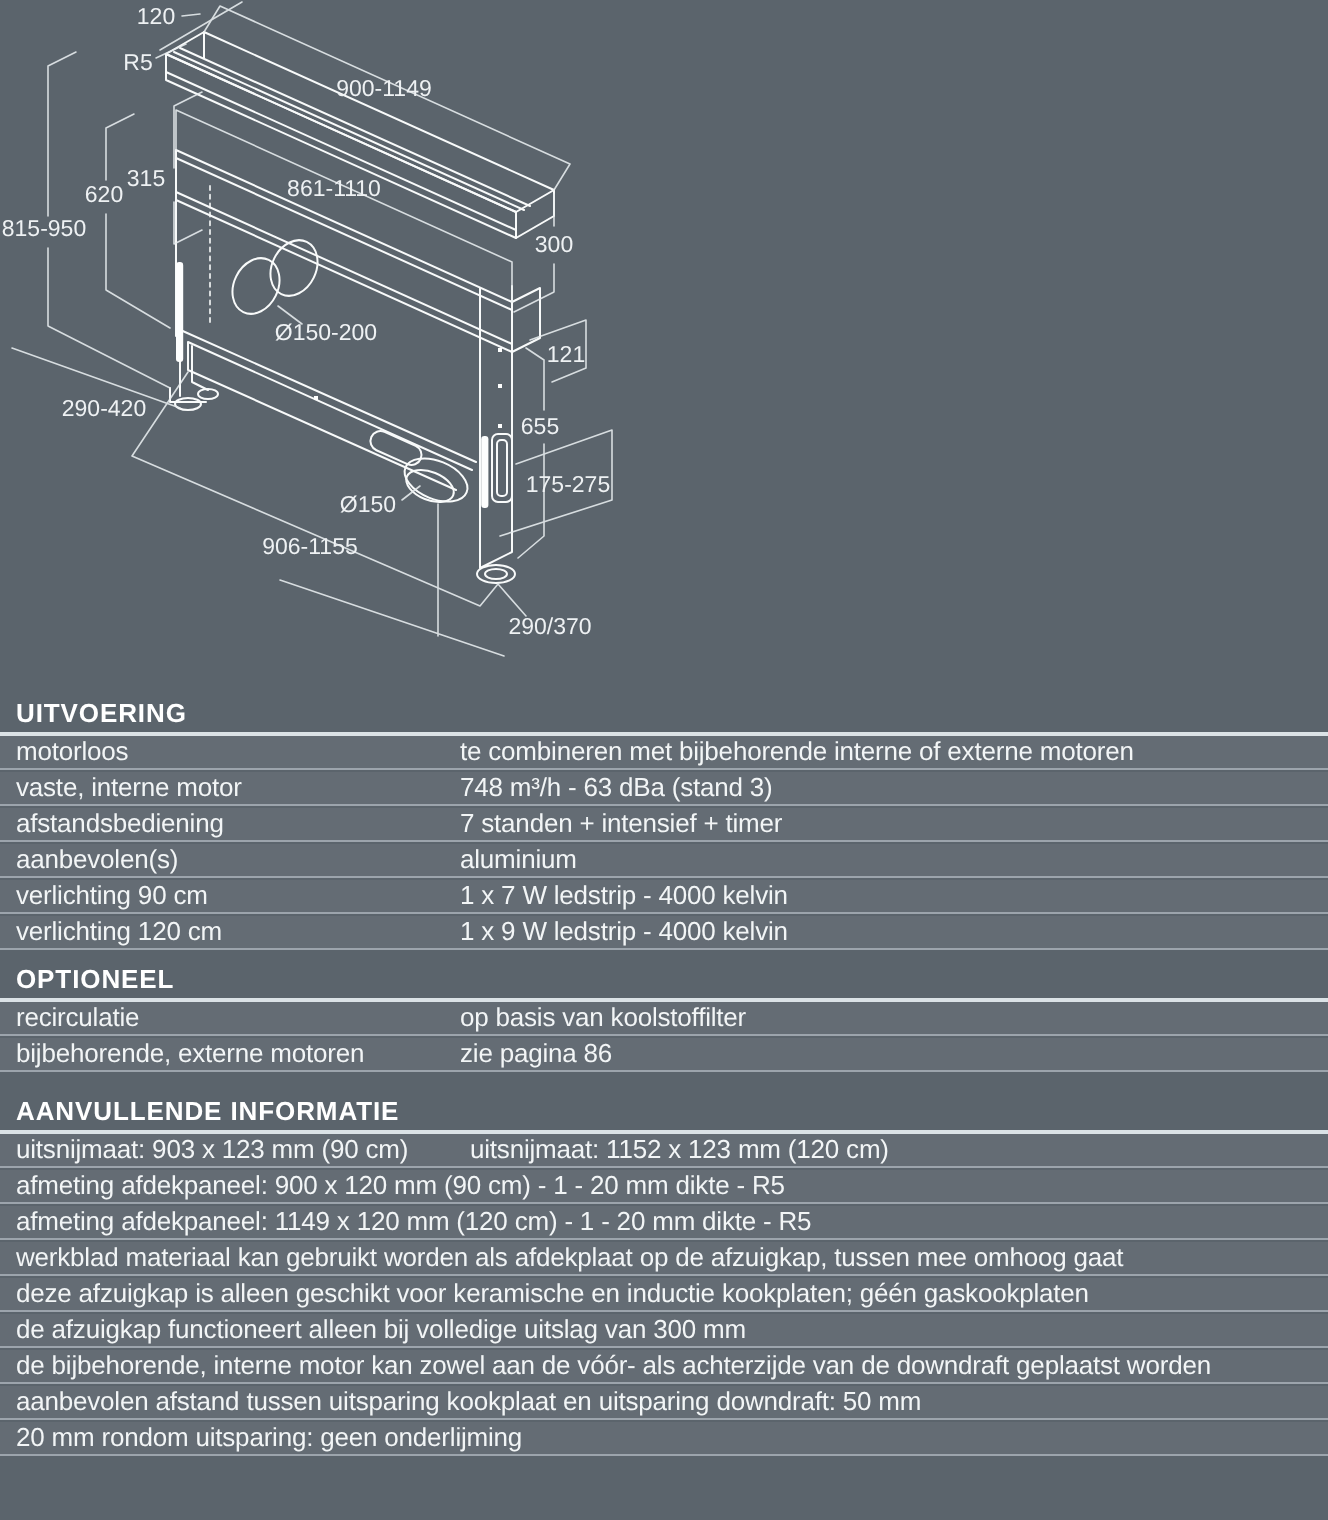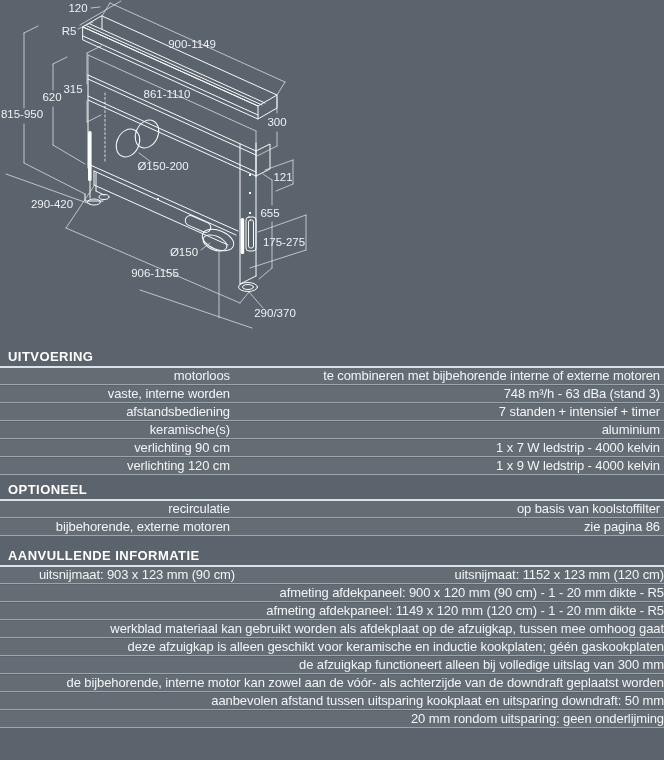--- a/index.html
+++ b/index.html
@@ -25,21 +25,21 @@
     font-size:13px;font-weight:bold;color:#ffffff;letter-spacing:.45px;
     border-bottom:2px solid rgba(230,237,241,.92);
   }
   .row{
     display:flex;height:16px;line-height:16.5px;
     background:rgba(255,255,255,.055);
     border-bottom:1px solid rgba(202,212,219,.55);
     margin-bottom:1px;
     font-size:13px;letter-spacing:-.1px;
   }
-  .cell{white-space:nowrap;overflow:hidden;text-align:right;}
+  .cell{white-space:nowrap;overflow:hidden;}
   .lab{width:222px;padding-left:8px;flex:none;}
   .val{flex:1;padding-right:4px;}
   .full{flex:1;padding-left:8px;}
   .acol1{width:227px;padding-left:8px;flex:none;}
   .acol2{flex:1;}
 </style>
 </head>
 <body>
 
 <div class="diagram">
@@ -130,29 +130,29 @@
   </svg>
 </div>
 
 <section id="sec-uitvoering">
   <h2 class="sec">UITVOERING</h2>
   <div class="row">
     <span class="cell lab">motorloos</span>
     <span class="cell val">te combineren met bijbehorende interne of externe motoren</span>
   </div>
   <div class="row">
-    <span class="cell lab">vaste, interne worden</span>
+    <span class="cell lab">vaste, interne motor</span>
     <span class="cell val">748 m³/h - 63 dBa (stand 3)</span>
   </div>
   <div class="row">
     <span class="cell lab">afstandsbediening</span>
     <span class="cell val">7 standen + intensief + timer</span>
   </div>
   <div class="row">
-    <span class="cell lab">keramische(s)</span>
+    <span class="cell lab">aanbevolen(s)</span>
     <span class="cell val">aluminium</span>
   </div>
   <div class="row">
     <span class="cell lab">verlichting 90 cm</span>
     <span class="cell val">1 x 7 W ledstrip - 4000 kelvin</span>
   </div>
   <div class="row">
     <span class="cell lab">verlichting 120 cm</span>
     <span class="cell val">1 x 9 W ledstrip - 4000 kelvin</span>
   </div>

